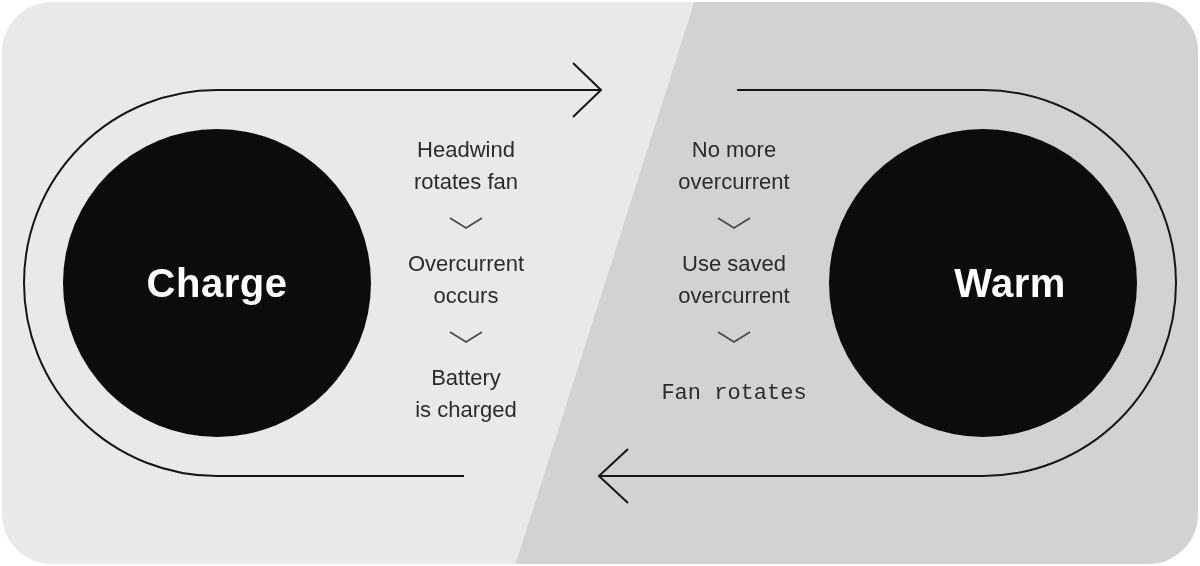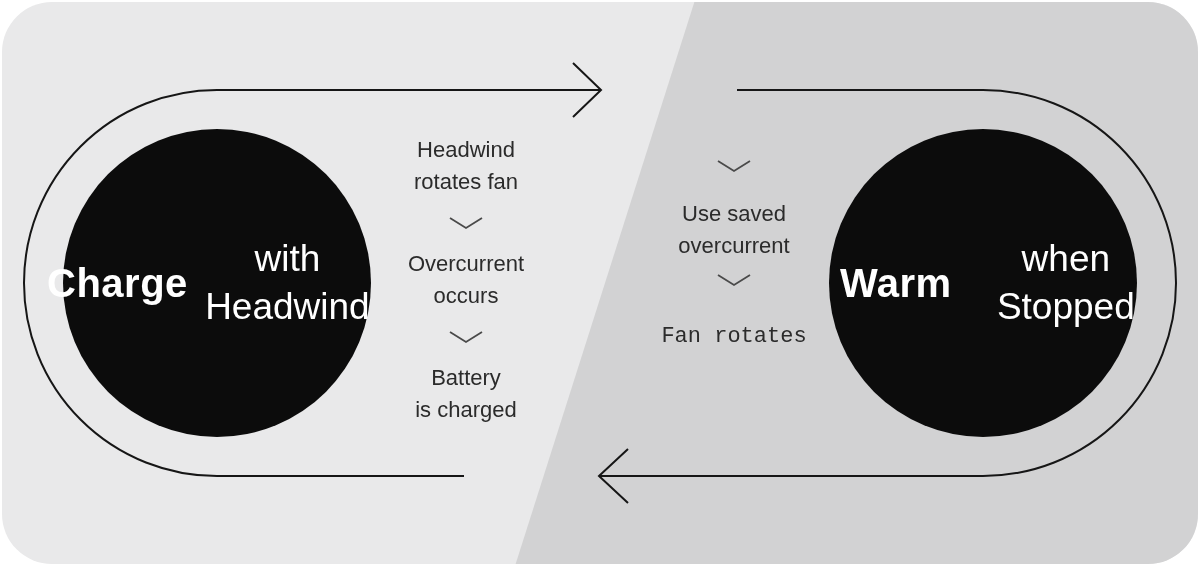--- a/index.html
+++ b/index.html
@@ -112,25 +112,23 @@
 
     <path class="line" d="M 737 90 H 983 A 193 193 0 0 1 983 476 H 600"></path>
     <path class="line" d="M 628 449 L 599 476 L 628 503"></path>
 
     <circle cx="217" cy="283" r="154" fill="#0c0c0c"></circle>
     <circle cx="983" cy="283" r="154" fill="#0c0c0c"></circle>
   </svg>
 
   <div class="node-label left">
     <div class="node-title">Charge</div>
-    <div class="node-subtitle">with Headwind</div>
   </div>
   <div class="node-label right">
     <div class="node-title">Warm</div>
-    <div class="node-subtitle">when Stopped</div>
   </div>
 
   <div class="steps left">
     <div class="step">Headwind
 rotates fan</div>
     <div class="chev">
       <svg width="36" height="14" viewBox="0 0 36 14">
           <polyline points="2,2 18,12 34,2"></polyline>
         </svg>
     </div>
@@ -139,20 +137,22 @@
     <div class="chev">
       <svg width="36" height="14" viewBox="0 0 36 14">
           <polyline points="2,2 18,12 34,2"></polyline>
         </svg>
     </div>
     <div class="step">Battery
 is charged</div>
   </div>
 
   <div class="steps right">
+    <div class="step">No more
+overcurrent</div>
     <div class="chev">
       <svg width="36" height="14" viewBox="0 0 36 14">
           <polyline points="2,2 18,12 34,2"></polyline>
         </svg>
     </div>
     <div class="step">Use saved
 overcurrent</div>
     <div class="chev">
       <svg width="36" height="14" viewBox="0 0 36 14">
           <polyline points="2,2 18,12 34,2"></polyline>

